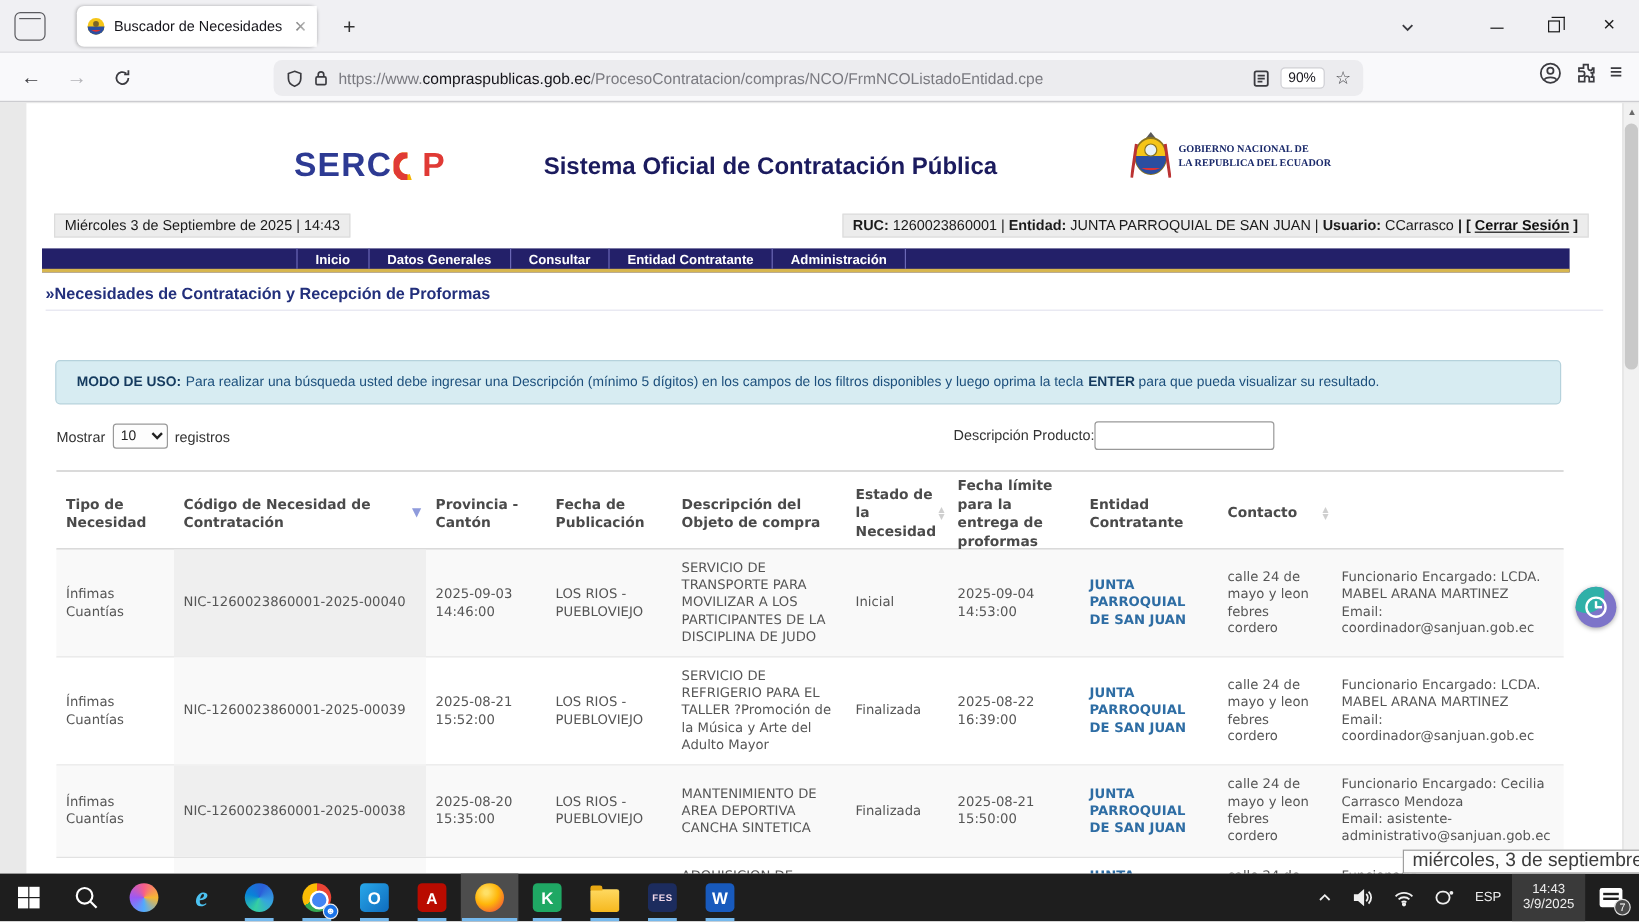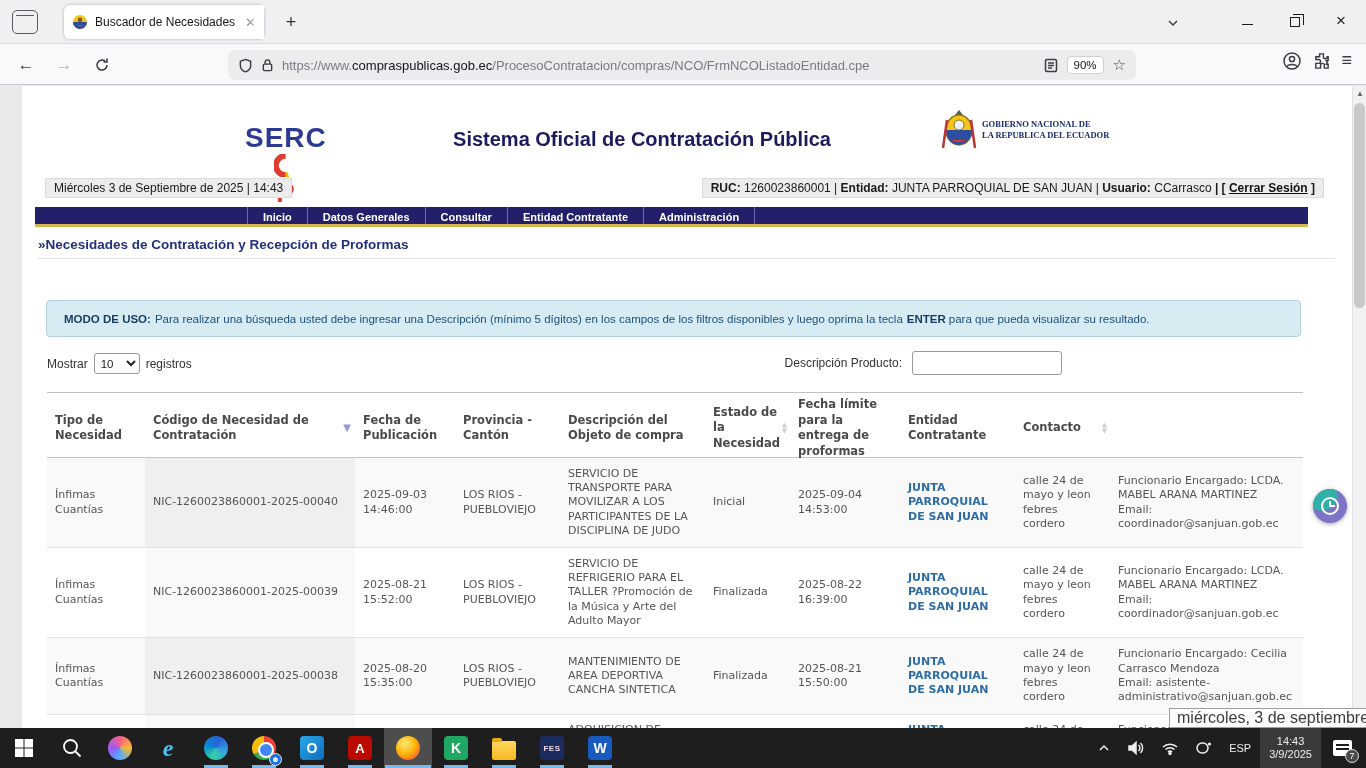--- a/index.html
+++ b/index.html
@@ -29,21 +29,21 @@
   .url-right { margin-left:auto; display:flex; align-items:center; gap:9px; }
   .zoom-badge { background:#fff; border:1px solid #cfcfd4; border-radius:4px; font-size:11.5px; color:#15141a; padding:2px 6px; }
   .star { font-size:15px; color:#4a4a4f; }
   .tb-right-icons { position:absolute; right:0; top:6px; display:flex; align-items:center; gap:10px; padding-right:14px; }
   .menu-glyph { font-size:18px; color:#3b3b40; }
 
   
   .page-area { position:absolute; top:86px; left:0; right:0; bottom:40px; background:#e9e9e9; }
   .page { position:absolute; left:22px; top:0; width:1330px; height:100%; background:#fff; overflow:hidden; }
 
-  .sercop-logo { position:absolute; left:223px; top:36px; font-weight:bold; font-size:28px; letter-spacing:1px; display:flex; align-items:center;flex-direction:column; }
+  .sercop-logo { position:absolute; left:223px; top:36px; font-weight:bold; font-size:28px; letter-spacing:1px; display:flex; align-items:center; }
   .sercop-blue { color:#2d3a93; } .sercop-red { color:#e03a35; }
   .sercop-o { width:23px; height:23px; margin:0 1px; }
   .site-title { position:absolute; left:360px; top:42px; width:520px; text-align:center; font-size:20px; font-weight:bold; color:#1b1b5e; }
   .gov-logo { position:absolute; left:920px; top:22px; display:flex; align-items:center; gap:6px; }
   .gov-text { font-family:"Liberation Serif",serif; font-size:8.5px; font-weight:bold; color:#1b2a6b; line-height:1.25; }
 
   .stat-box { position:absolute; top:92px; height:20px; background:#ececec; border:1px solid #dcdcdc; font-size:12px; color:#1a1a1a; line-height:18px; padding:0 8px; white-space:nowrap; }
   .stat-left { left:23px; }
   .stat-right { right:28px; }
   .stat-right b, .logout { font-weight:bold; }
@@ -55,21 +55,21 @@
 
   .page-title { position:absolute; left:16px; top:151px; width:1298px; font-size:13.5px; font-weight:bold; color:#23307c; padding-bottom:6px; border-bottom:1px solid #e4e4ef; }
 
   .usage-box { position:absolute; left:24px; top:214px; width:1255px; height:37px; background:#d7ecf2; border:1px solid #b5d2dc; border-radius:4px; display:flex; align-items:center; padding:0 17px; font-size:11.5px; color:#1c4f7c; }
   .usage-box b { color:#143a5e; margin-right:4px; }
   .usage-box .sp { margin:0 3px 0 4px; }
 
   .controls-row { position:absolute; left:0; top:263px; width:1092px; height:28px; font-size:12px; color:#333; }
   .show-group { position:absolute; left:25px; top:4px; display:flex; align-items:center; gap:6px; }
   .page-size { font-size:11.5px; width:46px; height:21px; border:1px solid #999; border-radius:3px; background:#fdfdfd; color:#222; padding:0 2px; }
-  .filter-group { position:absolute; right:52px; top:2px; display:flex; align-items:center; gap:10px;margin-left:44px; }
+  .filter-group { position:absolute; right:52px; top:2px; display:flex; align-items:center; gap:0;margin-left:44px; }
   .filter-input { width:150px; height:24px; border:1px solid #999; border-radius:3px; background:#fff; }
 
   .data-table { position:absolute; left:25px; top:306px; width:1256px; font-family:"DejaVu Sans",sans-serif; }
   .tgrid { display:grid; grid-template-columns:98px 210px 100px 105px 145px 85px 110px 115px 95px 193px; }
   .thead { border-top:1px solid #c2c2c2; border-bottom:1px solid #c2c2c2; height:66px; }
   .th { position:relative; display:flex; align-items:center; padding:4px 14px 4px 8px; font-size:11.5px; font-weight:bold; color:#4a4a4a; line-height:1.35; }
   .sort-desc { position:absolute; right:4px; top:50%; transform:translateY(-50%); color:#8f9bdc; font-size:10px; }
   .sort-both { position:absolute; right:3px; top:50%; transform:translateY(-50%); color:#cfcfcf; font-size:6.5px; line-height:5.5px; text-align:center; }
   .trow { border-bottom:1px solid #e2e2e2; }
   .trow.odd { background:#f9f9f9; }
@@ -269,24 +269,24 @@
       <div class="data-table">
         <div class="tgrid thead">
             <div class="th">
               <span>Tipo de Necesidad</span>
             </div>
             <div class="th">
               <span>Código de Necesidad de Contratación</span>
               <span class="sort-desc">▼</span>
             </div>
             <div class="th">
+              <span>Provincia - Cantón</span>
+            </div>
+            <div class="th">
               <span>Fecha de Publicación</span>
-            </div>
-            <div class="th">
-              <span>Provincia - Cantón</span>
             </div>
             <div class="th">
               <span>Descripción del Objeto de compra</span>
             </div>
             <div class="th">
               <span>Estado de la Necesidad</span>
               <span class="sort-both">▲<br>▼</span>
             </div>
             <div class="th">
               <span>Fecha límite para la entrega de proformas</span>

